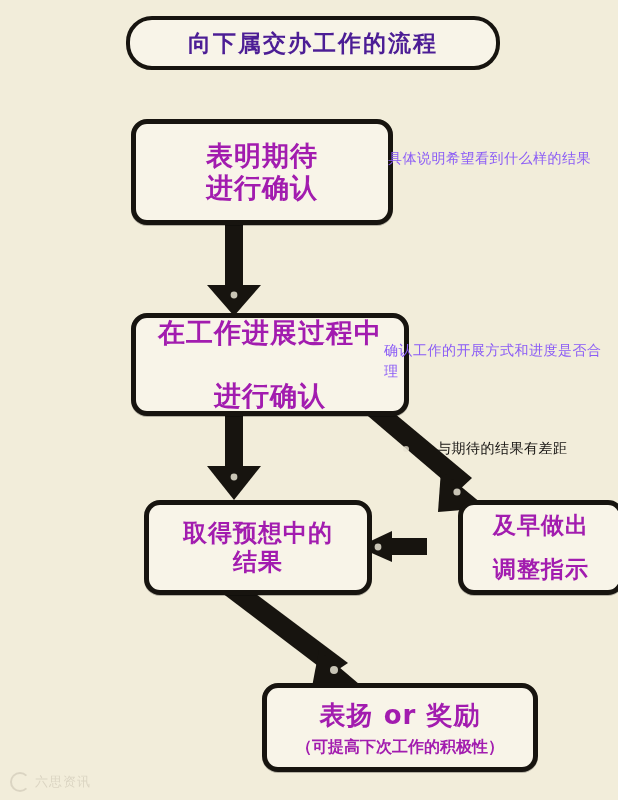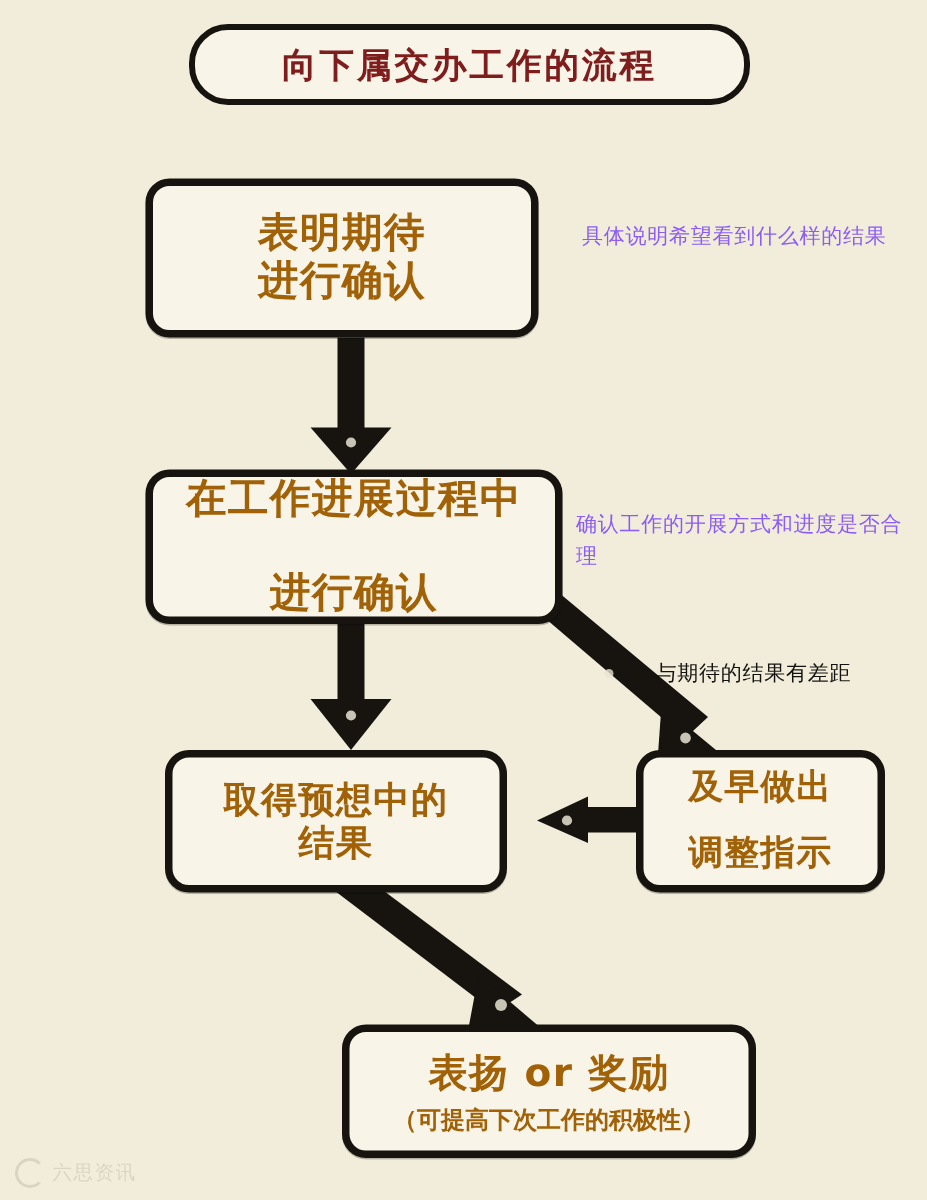--- a/index.html
+++ b/index.html
@@ -31,23 +31,24 @@
     position: absolute;
     box-sizing: border-box;
     background: #f8f4e8;
     border: 5px solid #17140f;
     border-radius: 16px;
     display: flex;
     flex-direction: column;
     align-items: center;
     justify-content: center;
     text-align: center;
-    color: #a16207;
+    color: #a21caf;
     z-index: 3;
     box-shadow: 0 1px 0 rgba(0,0,0,0.25);
+    margin-left: 34px;
   }
   .node .line {
     font-weight: bold;
     letter-spacing: 1px;
     line-height: 1.18;
     white-space: nowrap;
   }
   
   #title-pill {
     position: absolute;
@@ -60,21 +61,21 @@
     border-radius: 26px;
     display: flex;
     align-items: center;
     justify-content: center;
     z-index: 4;
   }
   #title-pill .line {
     font-size: 23px;
     font-weight: bold;
     letter-spacing: 2px;
-    color: #7f1d1d;
+    color: #4c1d95;
   }
   
   #node-declare {
     left: 97px; top: 119px; width: 262px; height: 106px;
   }
   #node-declare .line { font-size: 27px; }
   #node-confirm {
     left: 97px; top: 313px; width: 278px; height: 103px; gap: 31px;
   }
   #node-confirm .line { font-size: 27px; }

